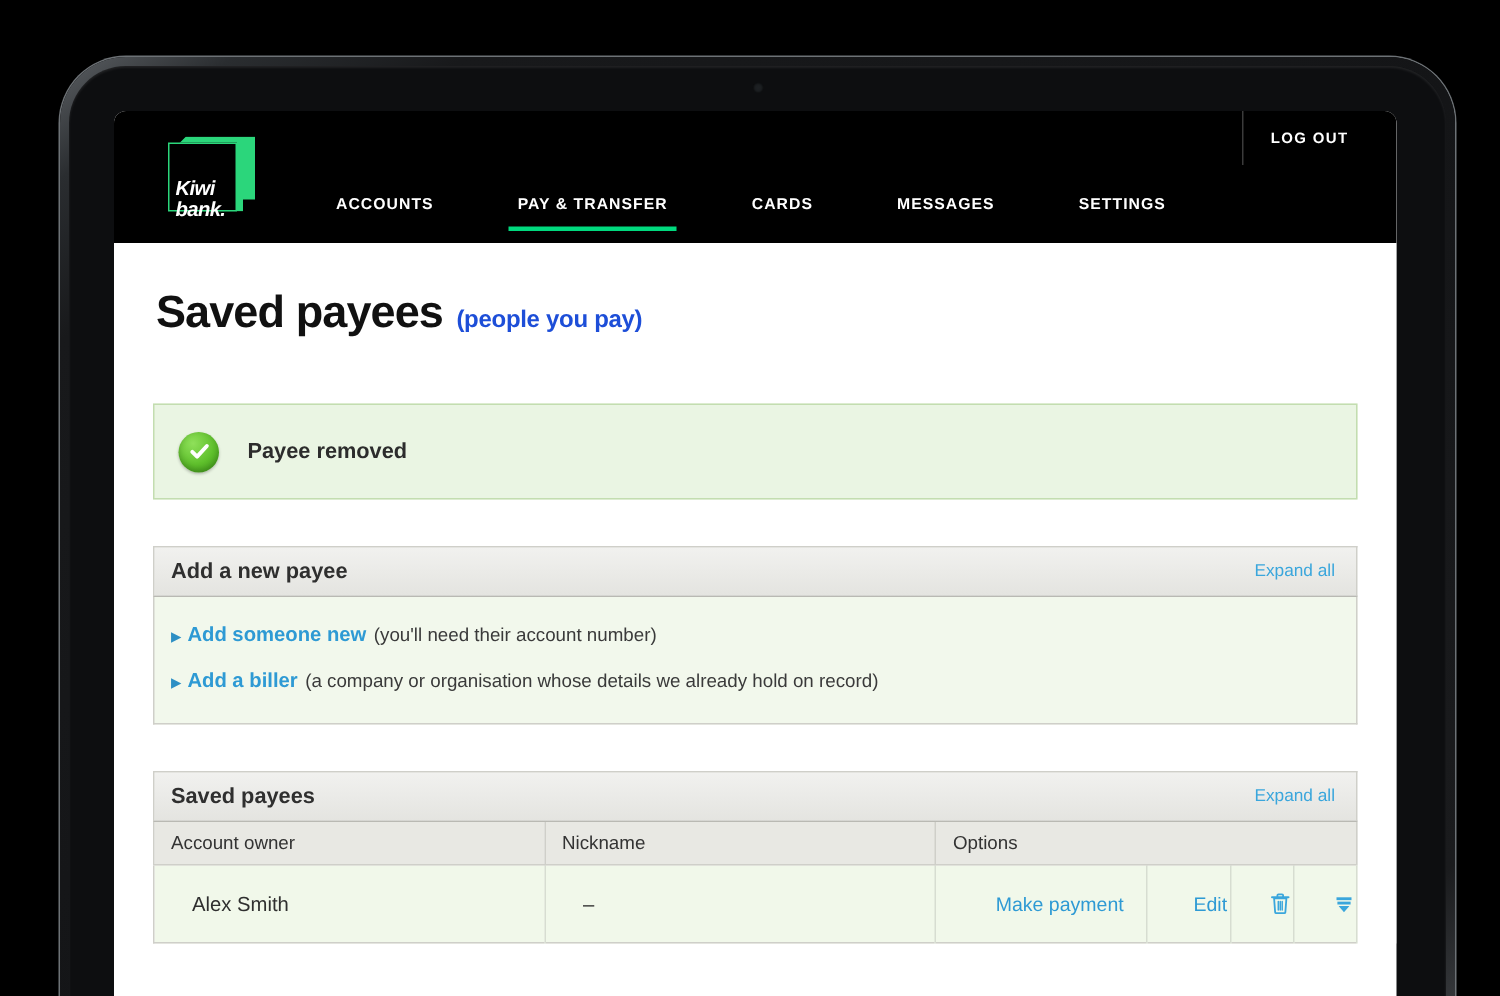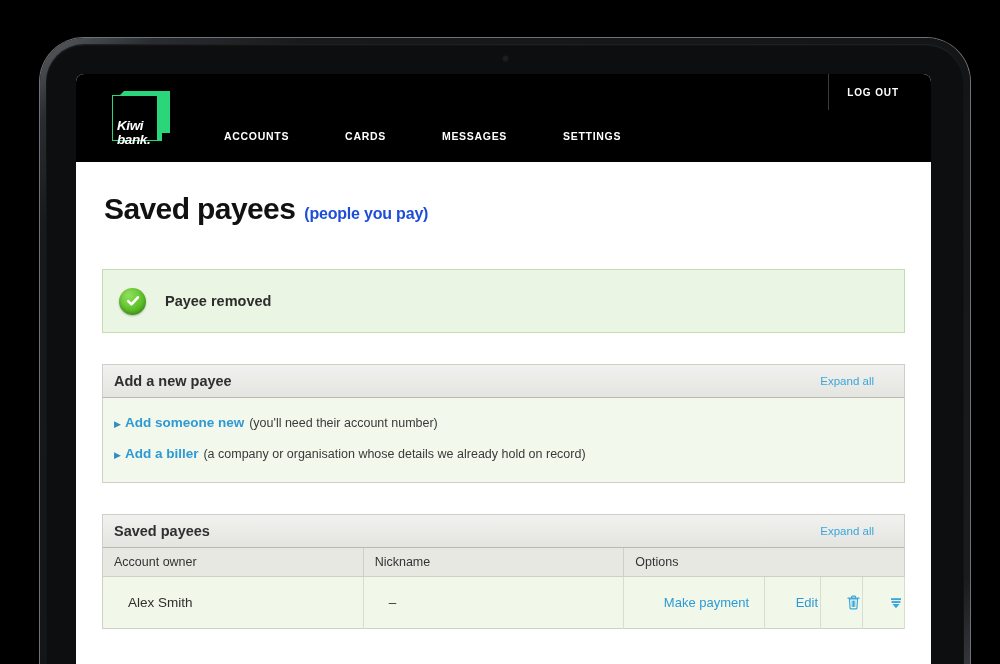--- a/index.html
+++ b/index.html
@@ -206,21 +206,21 @@
   
   .panel { margin-top: 31px; }
   .panel-header {
     height: 34px;
     background: linear-gradient(to bottom, #f1f1ef 0%, #e4e4e0 100%);
     border: 1px solid #cfcfc9;
     border-bottom: 1px solid #b9b9b3;
     display: flex;
     align-items: center;
     justify-content: space-between;
-    padding: 0 30px 0 11px;
+    padding: 0 14px 0 11px;
   }
   .panel-title {
     font-size: 14.5px;
     font-weight: bold;
     color: #2f2f2f;
   }
   .expand-all {
     font-size: 11.5px;
     color: #3aa6dc;
     cursor: pointer;
@@ -326,20 +326,21 @@
 
       <div id="logo">
         <div class="logo-green"></div>
         <div class="logo-black"></div>
         <div class="logo-text">Kiwi
 bank.</div>
       </div>
 
       <nav id="mainnav">
         <div class="nav-item">ACCOUNTS</div>
+        <div class="nav-item active">PAY &amp; TRANSFER</div>
         <div class="nav-item">CARDS</div>
         <div class="nav-item">MESSAGES</div>
         <div class="nav-item">SETTINGS</div>
       </nav>
     </div>
 
     <div id="content">
 
       <div id="page-title-row">
         <h1 id="page-title">Saved payees</h1>

